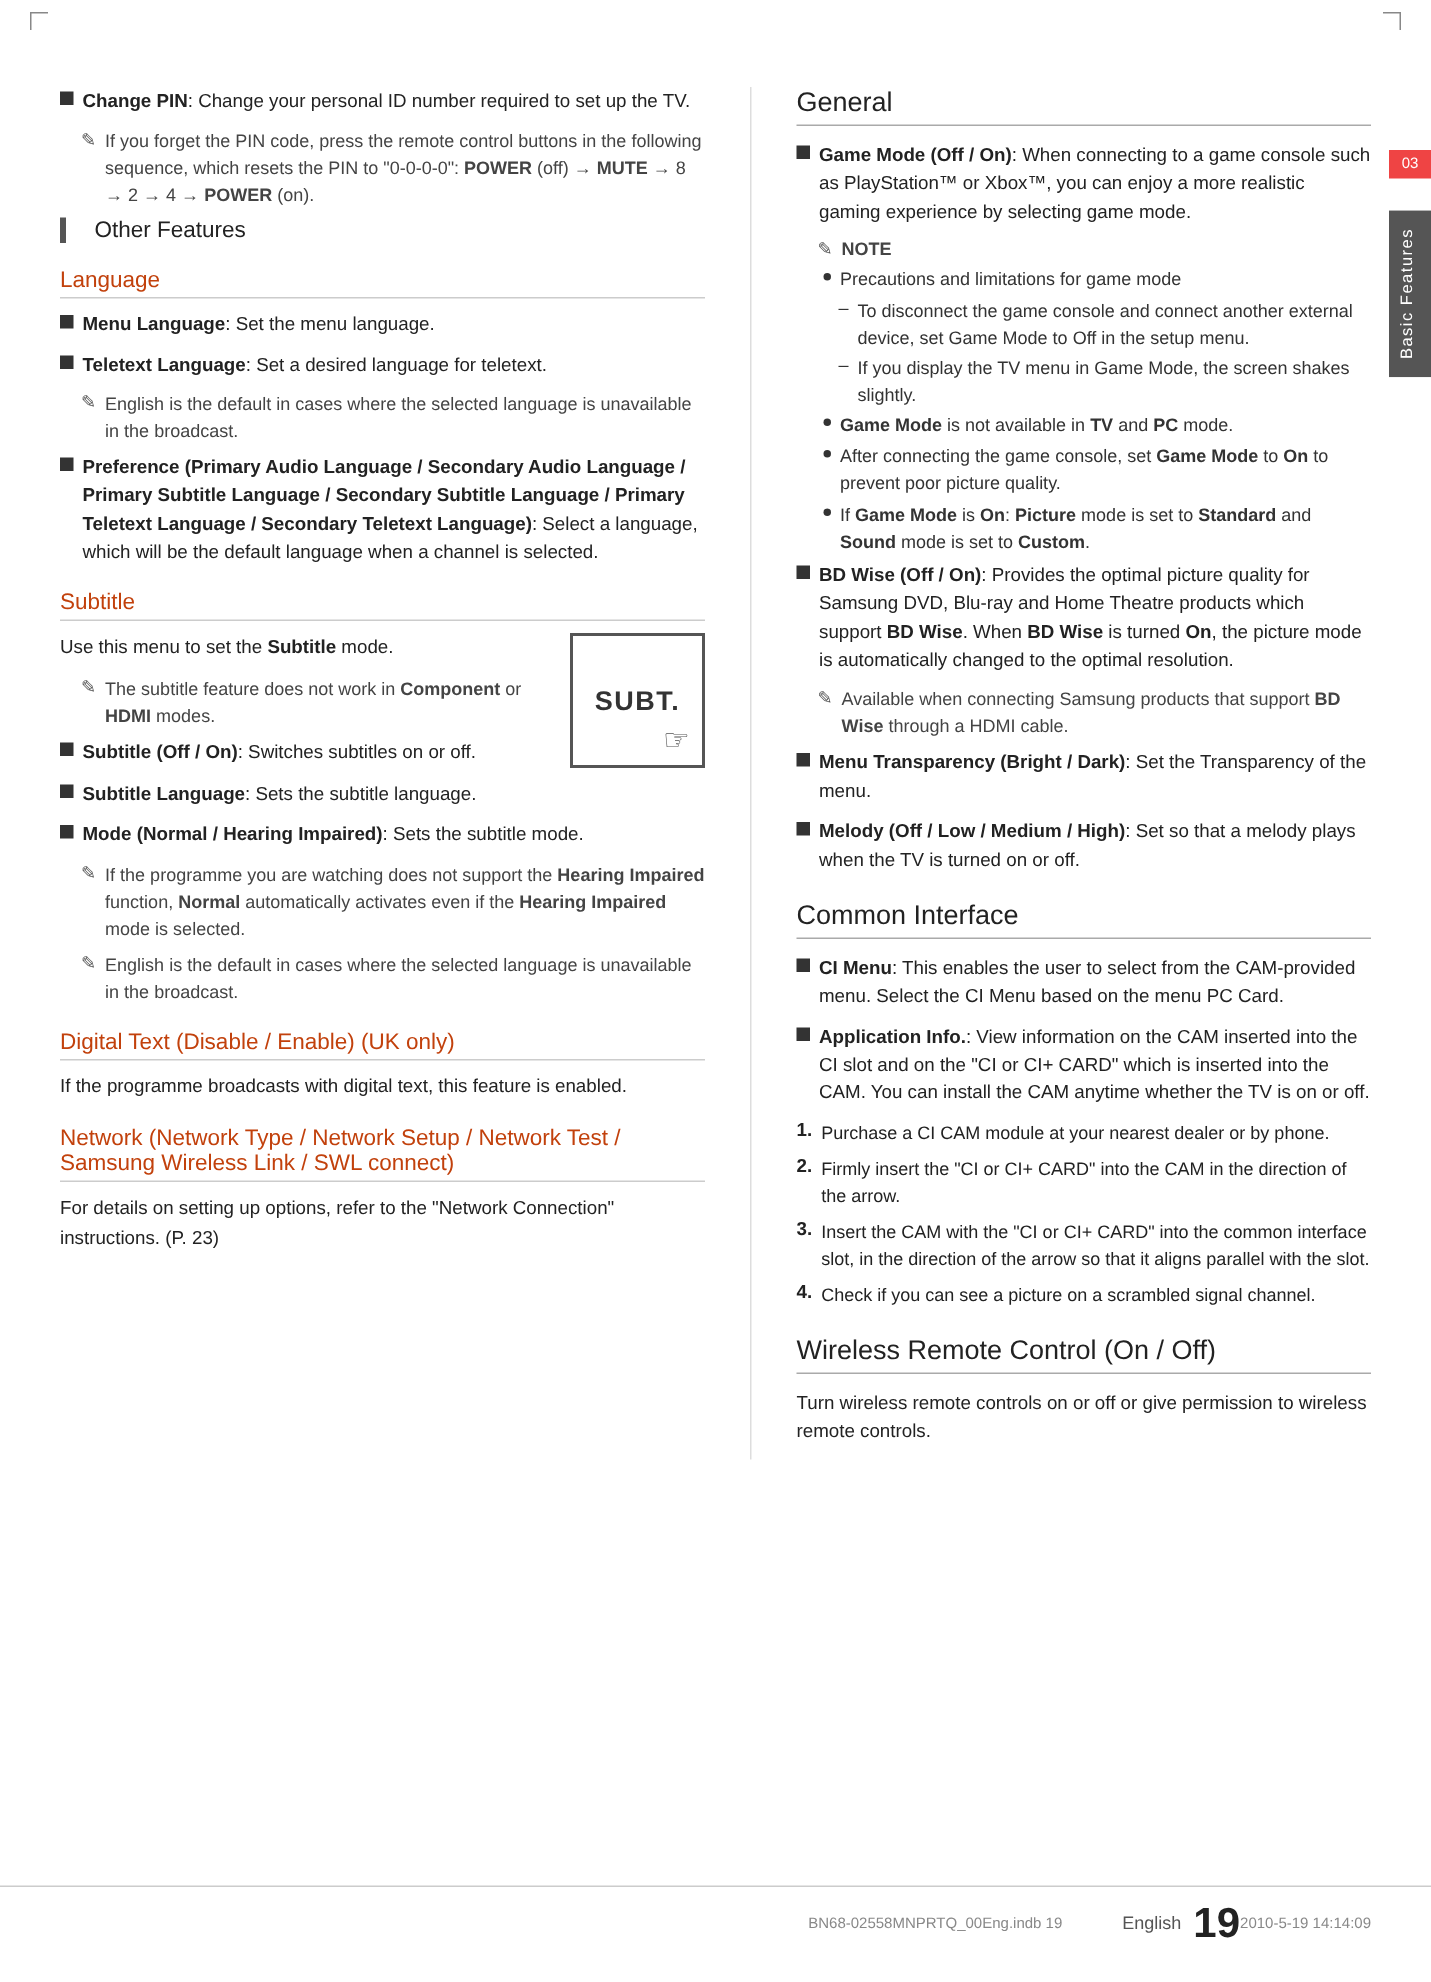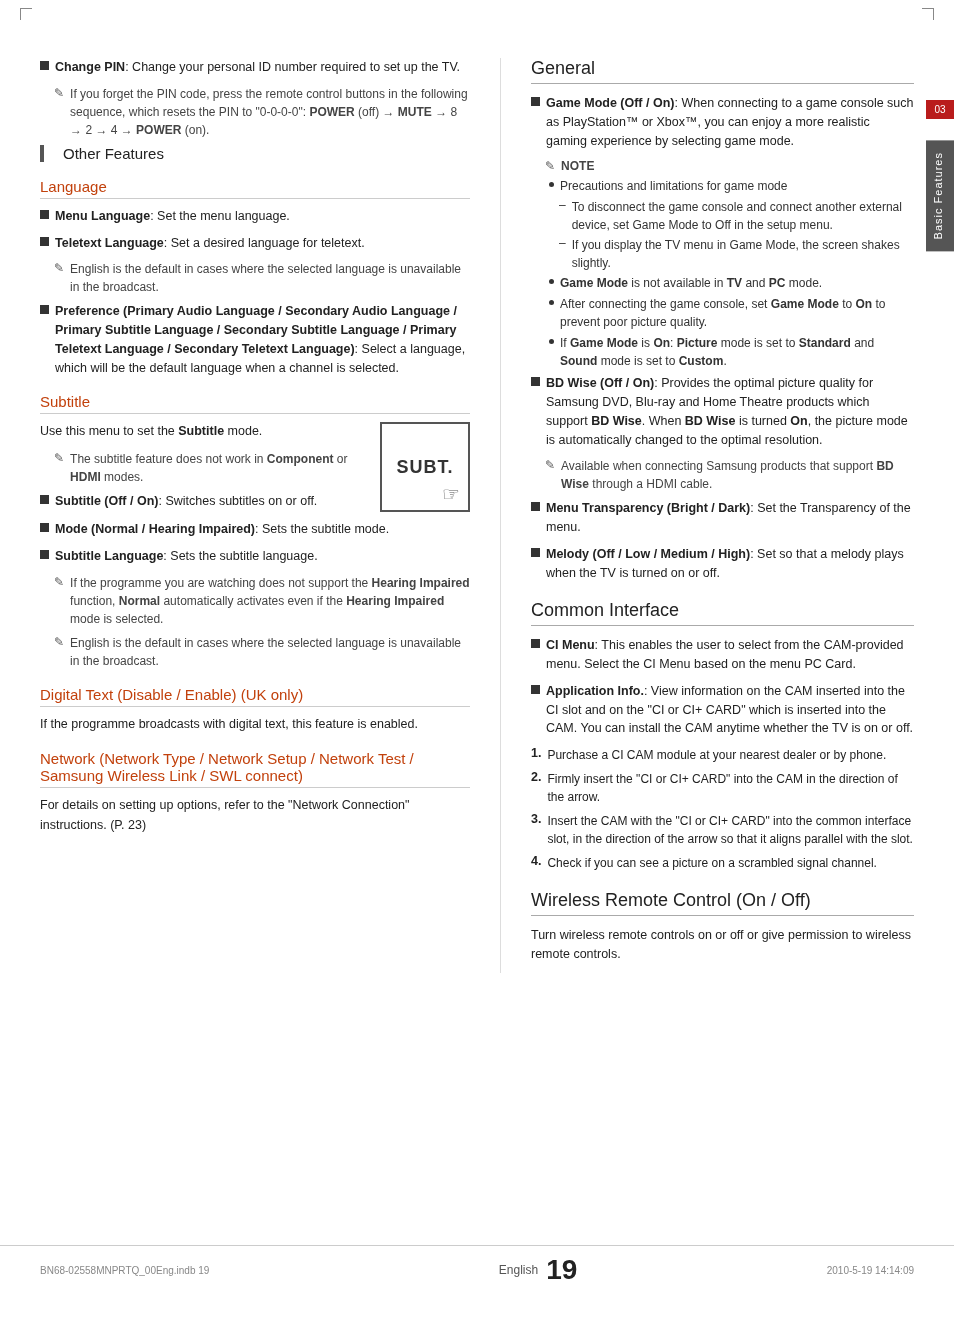--- a/index.html
+++ b/index.html
@@ -35,21 +35,21 @@
       font-size: 11px;
       padding: 12px 6px;
       letter-spacing: 1px;
     }
 
     .side-tab-number {
       position: absolute;
       right: 0;
       top: 100px;
       width: 28px;
-      background: #b91c1c;
+      background: #ef4444;
       color: #fff;
       font-size: 10px;
       text-align: center;
       padding: 4px 2px;
     }
 
     
     .content-area {
       display: flex;
       padding: 30px 40px 40px 40px;
@@ -271,23 +271,23 @@
       color: #555;
     }
 
     
     .footer {
       position: absolute;
       bottom: 20px;
       left: 0;
       right: 0;
       display: flex;
-      justify-content: space-between;
+      justify-content: flex-end;
       align-items: center;
-      padding: 15px 40px;
+      padding: 3px 40px;
       border-top: 1px solid #ccc;
       padding-top: 8px;
     }
 
     .footer-left {
       font-size: 10px;
       color: #888;
     }
 
     .footer-right {
@@ -439,28 +439,28 @@
           <div class="bullet-square"></div>
           <div class="bullet-text">
             <b>Subtitle (Off / On)</b>: Switches subtitles on or off.
           </div>
         </div>
       </div>
 
       <div class="bullet-item">
         <div class="bullet-square"></div>
         <div class="bullet-text">
+          <b>Subtitle Language</b>: Sets the subtitle language.
+        </div>
+      </div>
+
+      <div class="bullet-item">
+        <div class="bullet-square"></div>
+        <div class="bullet-text">
           <b>Mode (Normal / Hearing Impaired)</b>: Sets the subtitle mode.
-        </div>
-      </div>
-
-      <div class="bullet-item">
-        <div class="bullet-square"></div>
-        <div class="bullet-text">
-          <b>Subtitle Language</b>: Sets the subtitle language.
         </div>
       </div>
       <div class="note-item">
         <span class="note-icon">✎</span>
         <div class="note-text">
           If the programme you are watching does not support the <b>Hearing Impaired</b> function, <b>Normal</b> automatically activates even if the <b>Hearing Impaired</b> mode is selected.
         </div>
       </div>
       <div class="note-item">
         <span class="note-icon">✎</span>

